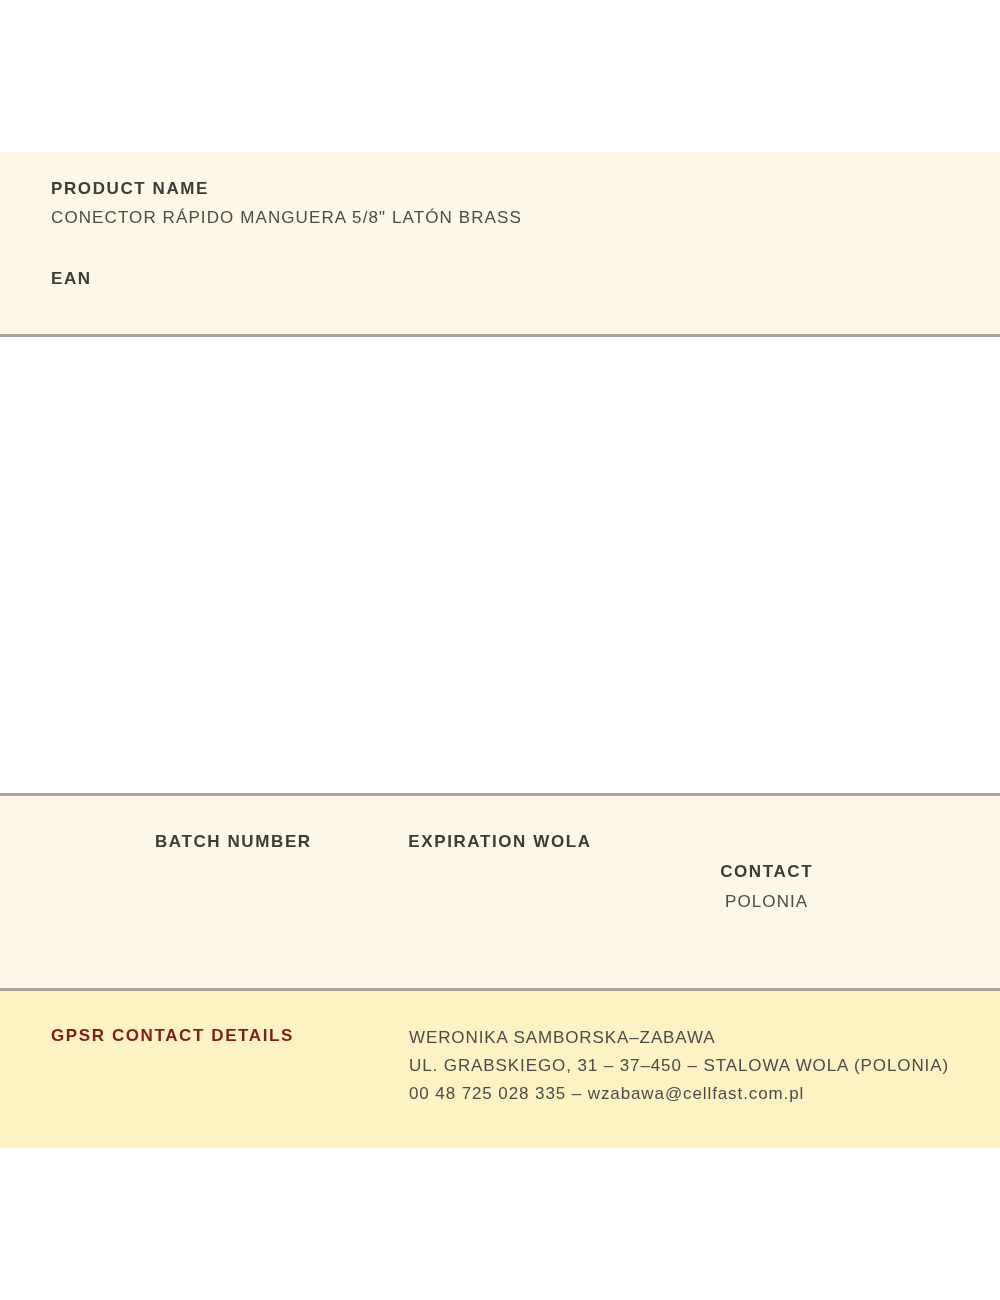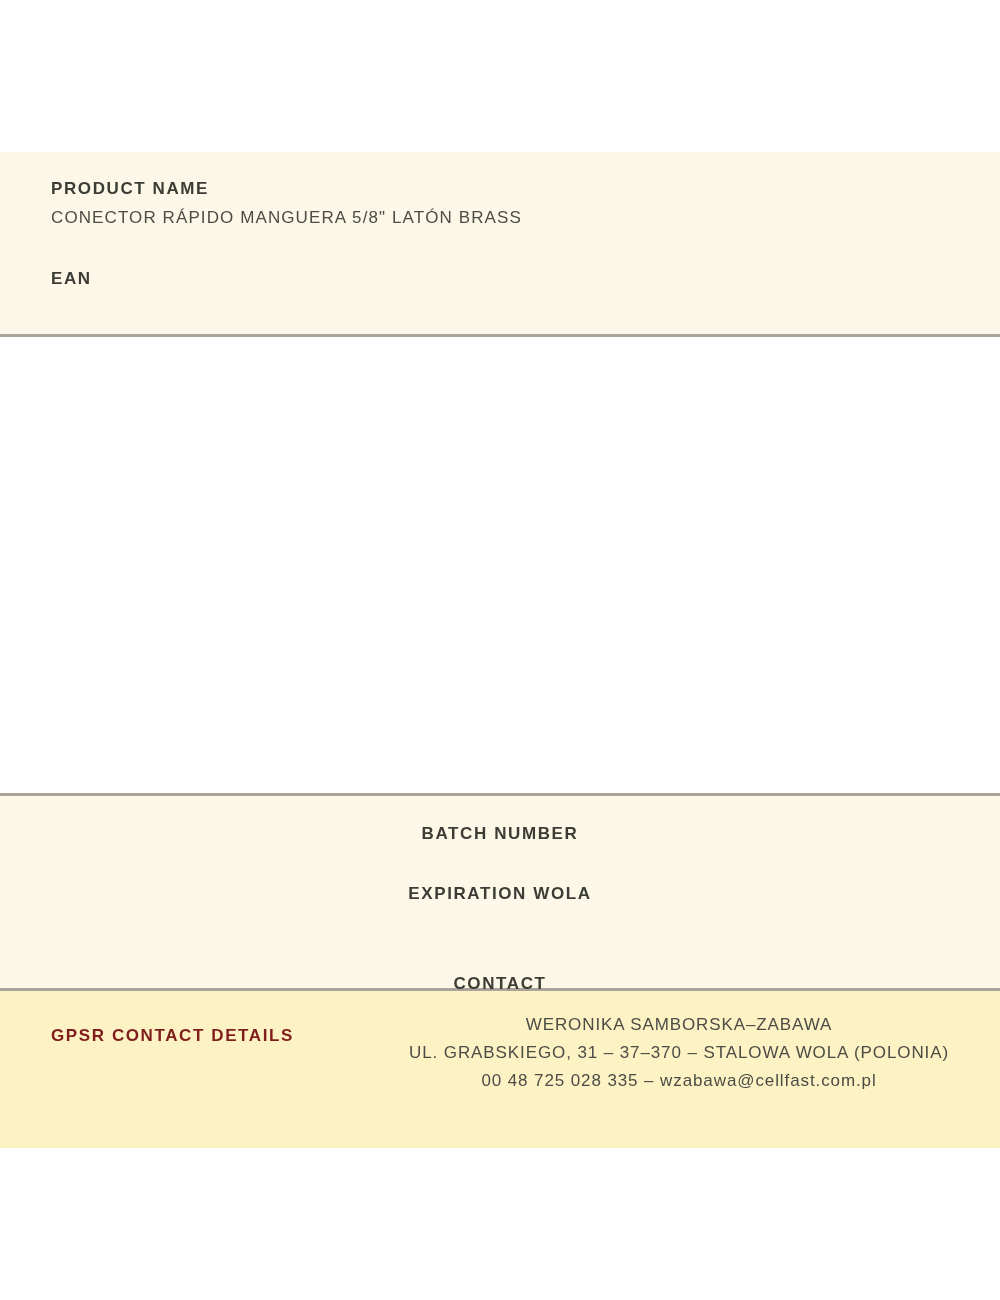--- a/index.html
+++ b/index.html
@@ -54,23 +54,23 @@
     left: 0;
     width: 100%;
     height: 198px;
     box-sizing: border-box;
     background: #fcf7e6;
     border-top: 3px solid #a8a49a;
     border-bottom: 3px solid #a8a49a;
   }
   .details-grid {
     width: 800px;
-    margin: 26px auto 0 auto;
+    margin: 34px auto 0 auto;
     display: grid;
-    grid-template-columns: 1fr;
+    grid-template-columns: 1fr 1fr 1fr;
     row-gap: 0;
     text-align: center;
   }
   .details-cell {
     min-height: 60px;
   }
   .details-row-2 .details-cell {
     margin-top: 30px;
     min-height: 0;
   }
@@ -94,22 +94,22 @@
     top: 33px;
     font-size: 17px;
     font-weight: 700;
     letter-spacing: 1.6px;
     color: #7f1d1d;
     line-height: 24px;
   }
   .gpsr-contact {
     position: absolute;
     right: 51px;
-    top: 20px;
-    text-align: center;
+    top: 33px;
+    text-align: left;
   }
   .gpsr-contact .contact-line {
     font-size: 17px;
     font-weight: 400;
     letter-spacing: 0.9px;
     color: #4c4c46;
     line-height: 28px;
   }
 </style>
 </head>
@@ -143,18 +143,18 @@
           <div class="field-value">POLONIA</div>
         </div>
       </div>
     </div>
   </section>
 
   <section class="band-gpsr">
     <div class="gpsr-title">GPSR CONTACT DETAILS</div>
     <div class="gpsr-contact">
       <div class="contact-line">WERONIKA SAMBORSKA–ZABAWA</div>
-      <div class="contact-line">UL. GRABSKIEGO, 31 – 37–370 – STALOWA WOLA (POLONIA)</div>
+      <div class="contact-line">UL. GRABSKIEGO, 31 – 37–450 – STALOWA WOLA (POLONIA)</div>
       <div class="contact-line">00 48 725 028 335 – wzabawa@cellfast.com.pl</div>
     </div>
   </section>
 
 </div>
 
 </body></html>

